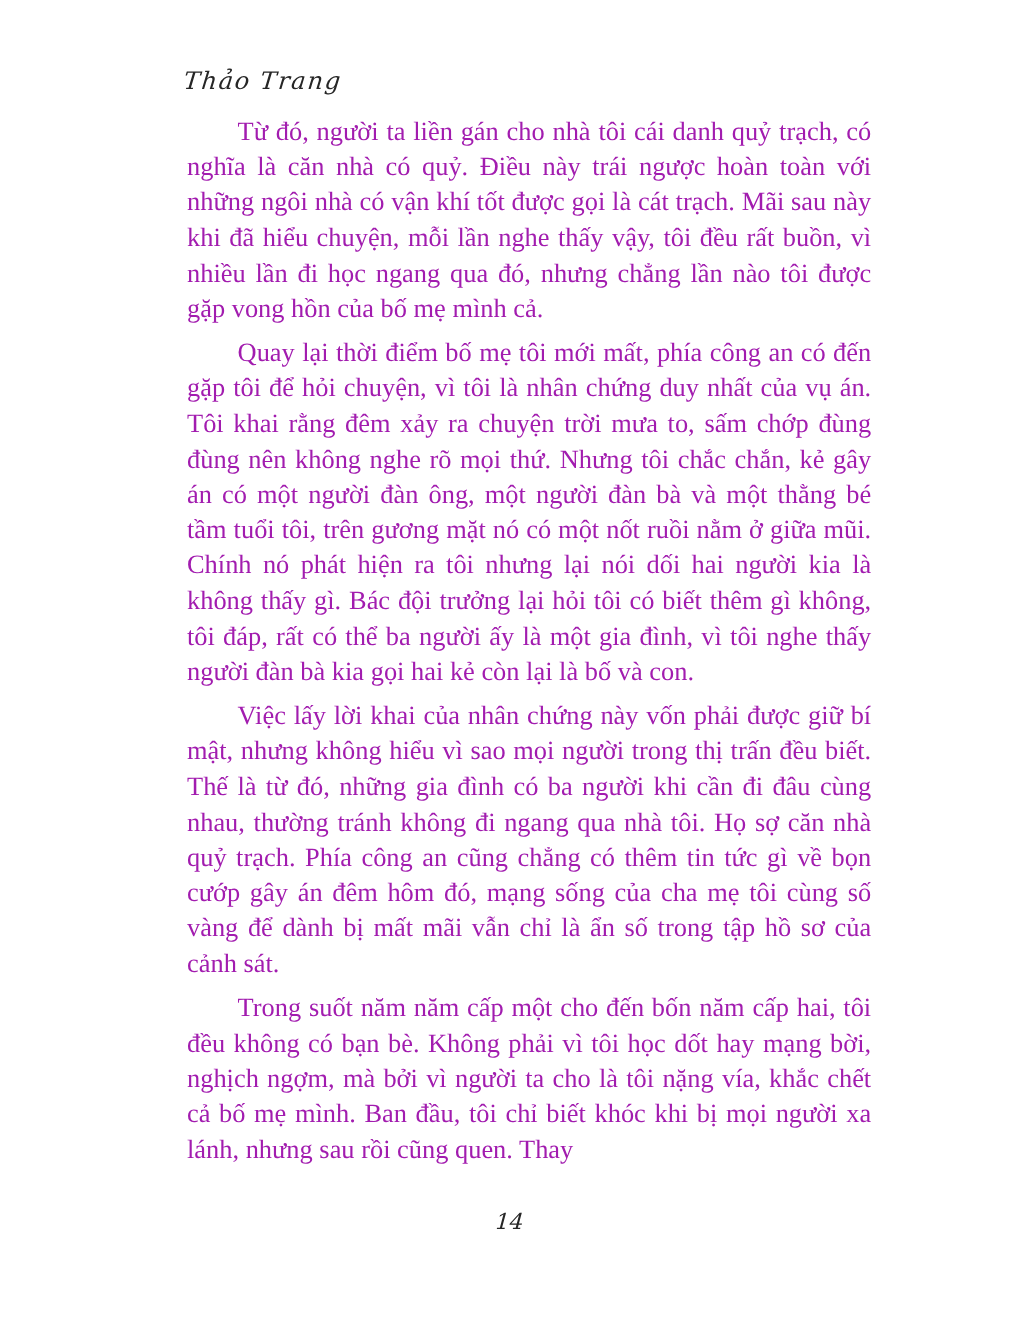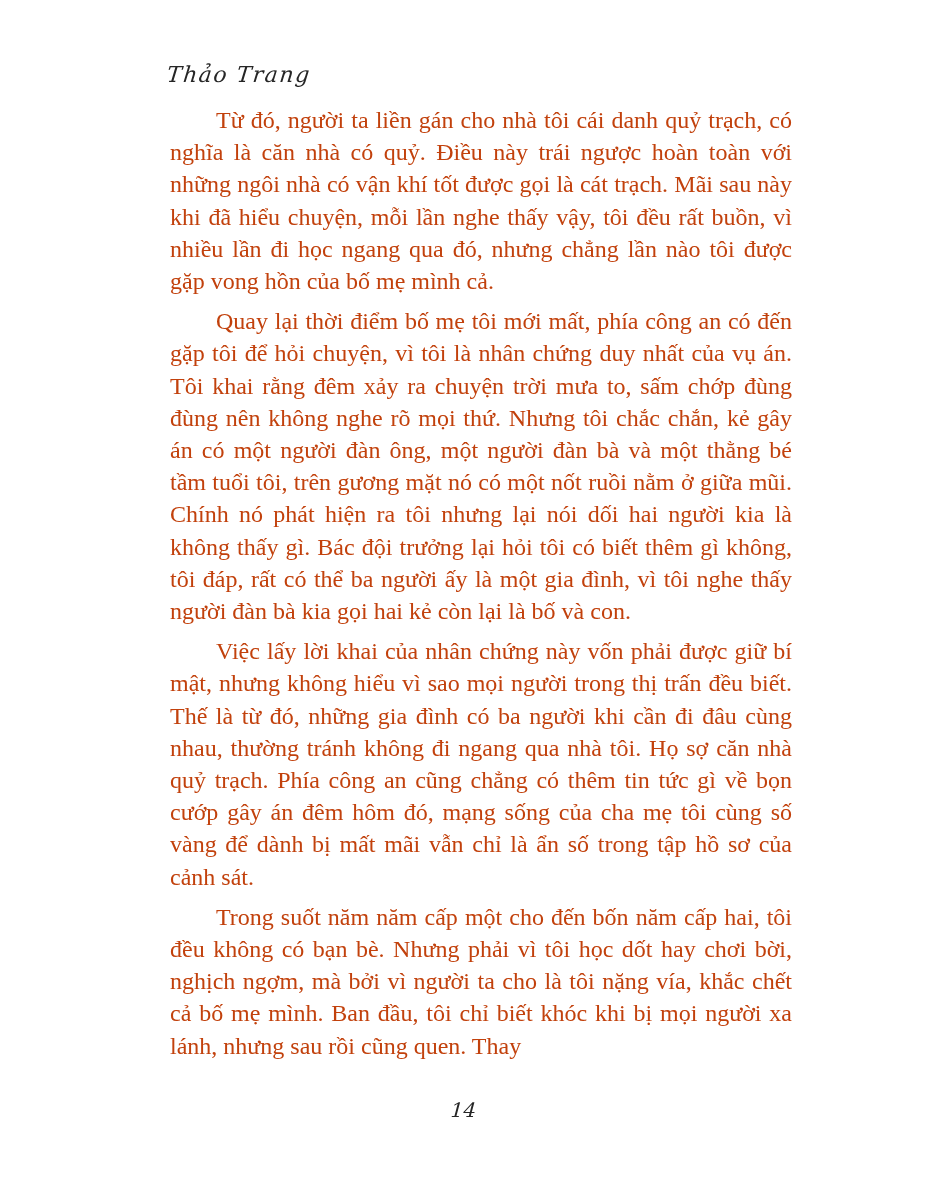--- a/index.html
+++ b/index.html
@@ -28,21 +28,21 @@
     letter-spacing: 1.5px;
     color: #262626;
     transform: skewX(-6deg);
     white-space: nowrap;
   }
   .body-text {
     position: absolute;
     left: 170px;
     top: 104px;
     width: 622px;
-    color: #c2410c;
+    color: #a21caf;
     font-family: "Liberation Serif", "DejaVu Serif", serif;
   }
   .body-text p {
     margin: 0 0 8px 0;
     font-size: 24px;
     line-height: 32.2px;
     text-align: justify;
     text-indent: 46px;
   }
   .page-number {
@@ -62,18 +62,18 @@
 <body>
 
 <div class="page">
 
   <div class="running-head">Thảo Trang</div>
 
   <div class="body-text">
     <p>Từ đó, người ta liền gán cho nhà tôi cái danh quỷ trạch, có nghĩa là căn nhà có quỷ. Điều này trái ngược hoàn toàn với những ngôi nhà có vận khí tốt được gọi là cát trạch. Mãi sau này khi đã hiểu chuyện, mỗi lần nghe thấy vậy, tôi đều rất buồn, vì nhiều lần đi học ngang qua đó, nhưng chẳng lần nào tôi được gặp vong hồn của bố mẹ mình cả.</p>
     <p>Quay lại thời điểm bố mẹ tôi mới mất, phía công an có đến gặp tôi để hỏi chuyện, vì tôi là nhân chứng duy nhất của vụ án. Tôi khai rằng đêm xảy ra chuyện trời mưa to, sấm chớp đùng đùng nên không nghe rõ mọi thứ. Nhưng tôi chắc chắn, kẻ gây án có một người đàn ông, một người đàn bà và một thằng bé tầm tuổi tôi, trên gương mặt nó có một nốt ruồi nằm ở giữa mũi. Chính nó phát hiện ra tôi nhưng lại nói dối hai người kia là không thấy gì. Bác đội trưởng lại hỏi tôi có biết thêm gì không, tôi đáp, rất có thể ba người ấy là một gia đình, vì tôi nghe thấy người đàn bà kia gọi hai kẻ còn lại là bố và con.</p>
     <p>Việc lấy lời khai của nhân chứng này vốn phải được giữ bí mật, nhưng không hiểu vì sao mọi người trong thị trấn đều biết. Thế là từ đó, những gia đình có ba người khi cần đi đâu cùng nhau, thường tránh không đi ngang qua nhà tôi. Họ sợ căn nhà quỷ trạch. Phía công an cũng chẳng có thêm tin tức gì về bọn cướp gây án đêm hôm đó, mạng sống của cha mẹ tôi cùng số vàng để dành bị mất mãi vẫn chỉ là ẩn số trong tập hồ sơ của cảnh sát.</p>
-    <p>Trong suốt năm năm cấp một cho đến bốn năm cấp hai, tôi đều không có bạn bè. Nhưng phải vì tôi học dốt hay chơi bời, nghịch ngợm, mà bởi vì người ta cho là tôi nặng vía, khắc chết cả bố mẹ mình. Ban đầu, tôi chỉ biết khóc khi bị mọi người xa lánh, nhưng sau rồi cũng quen. Thay</p>
+    <p>Trong suốt năm năm cấp một cho đến bốn năm cấp hai, tôi đều không có bạn bè. Không phải vì tôi học dốt hay mạng bời, nghịch ngợm, mà bởi vì người ta cho là tôi nặng vía, khắc chết cả bố mẹ mình. Ban đầu, tôi chỉ biết khóc khi bị mọi người xa lánh, nhưng sau rồi cũng quen. Thay</p>
   </div>
 
   <div class="page-number">14</div>
 
 </div>
 
 </body></html>

